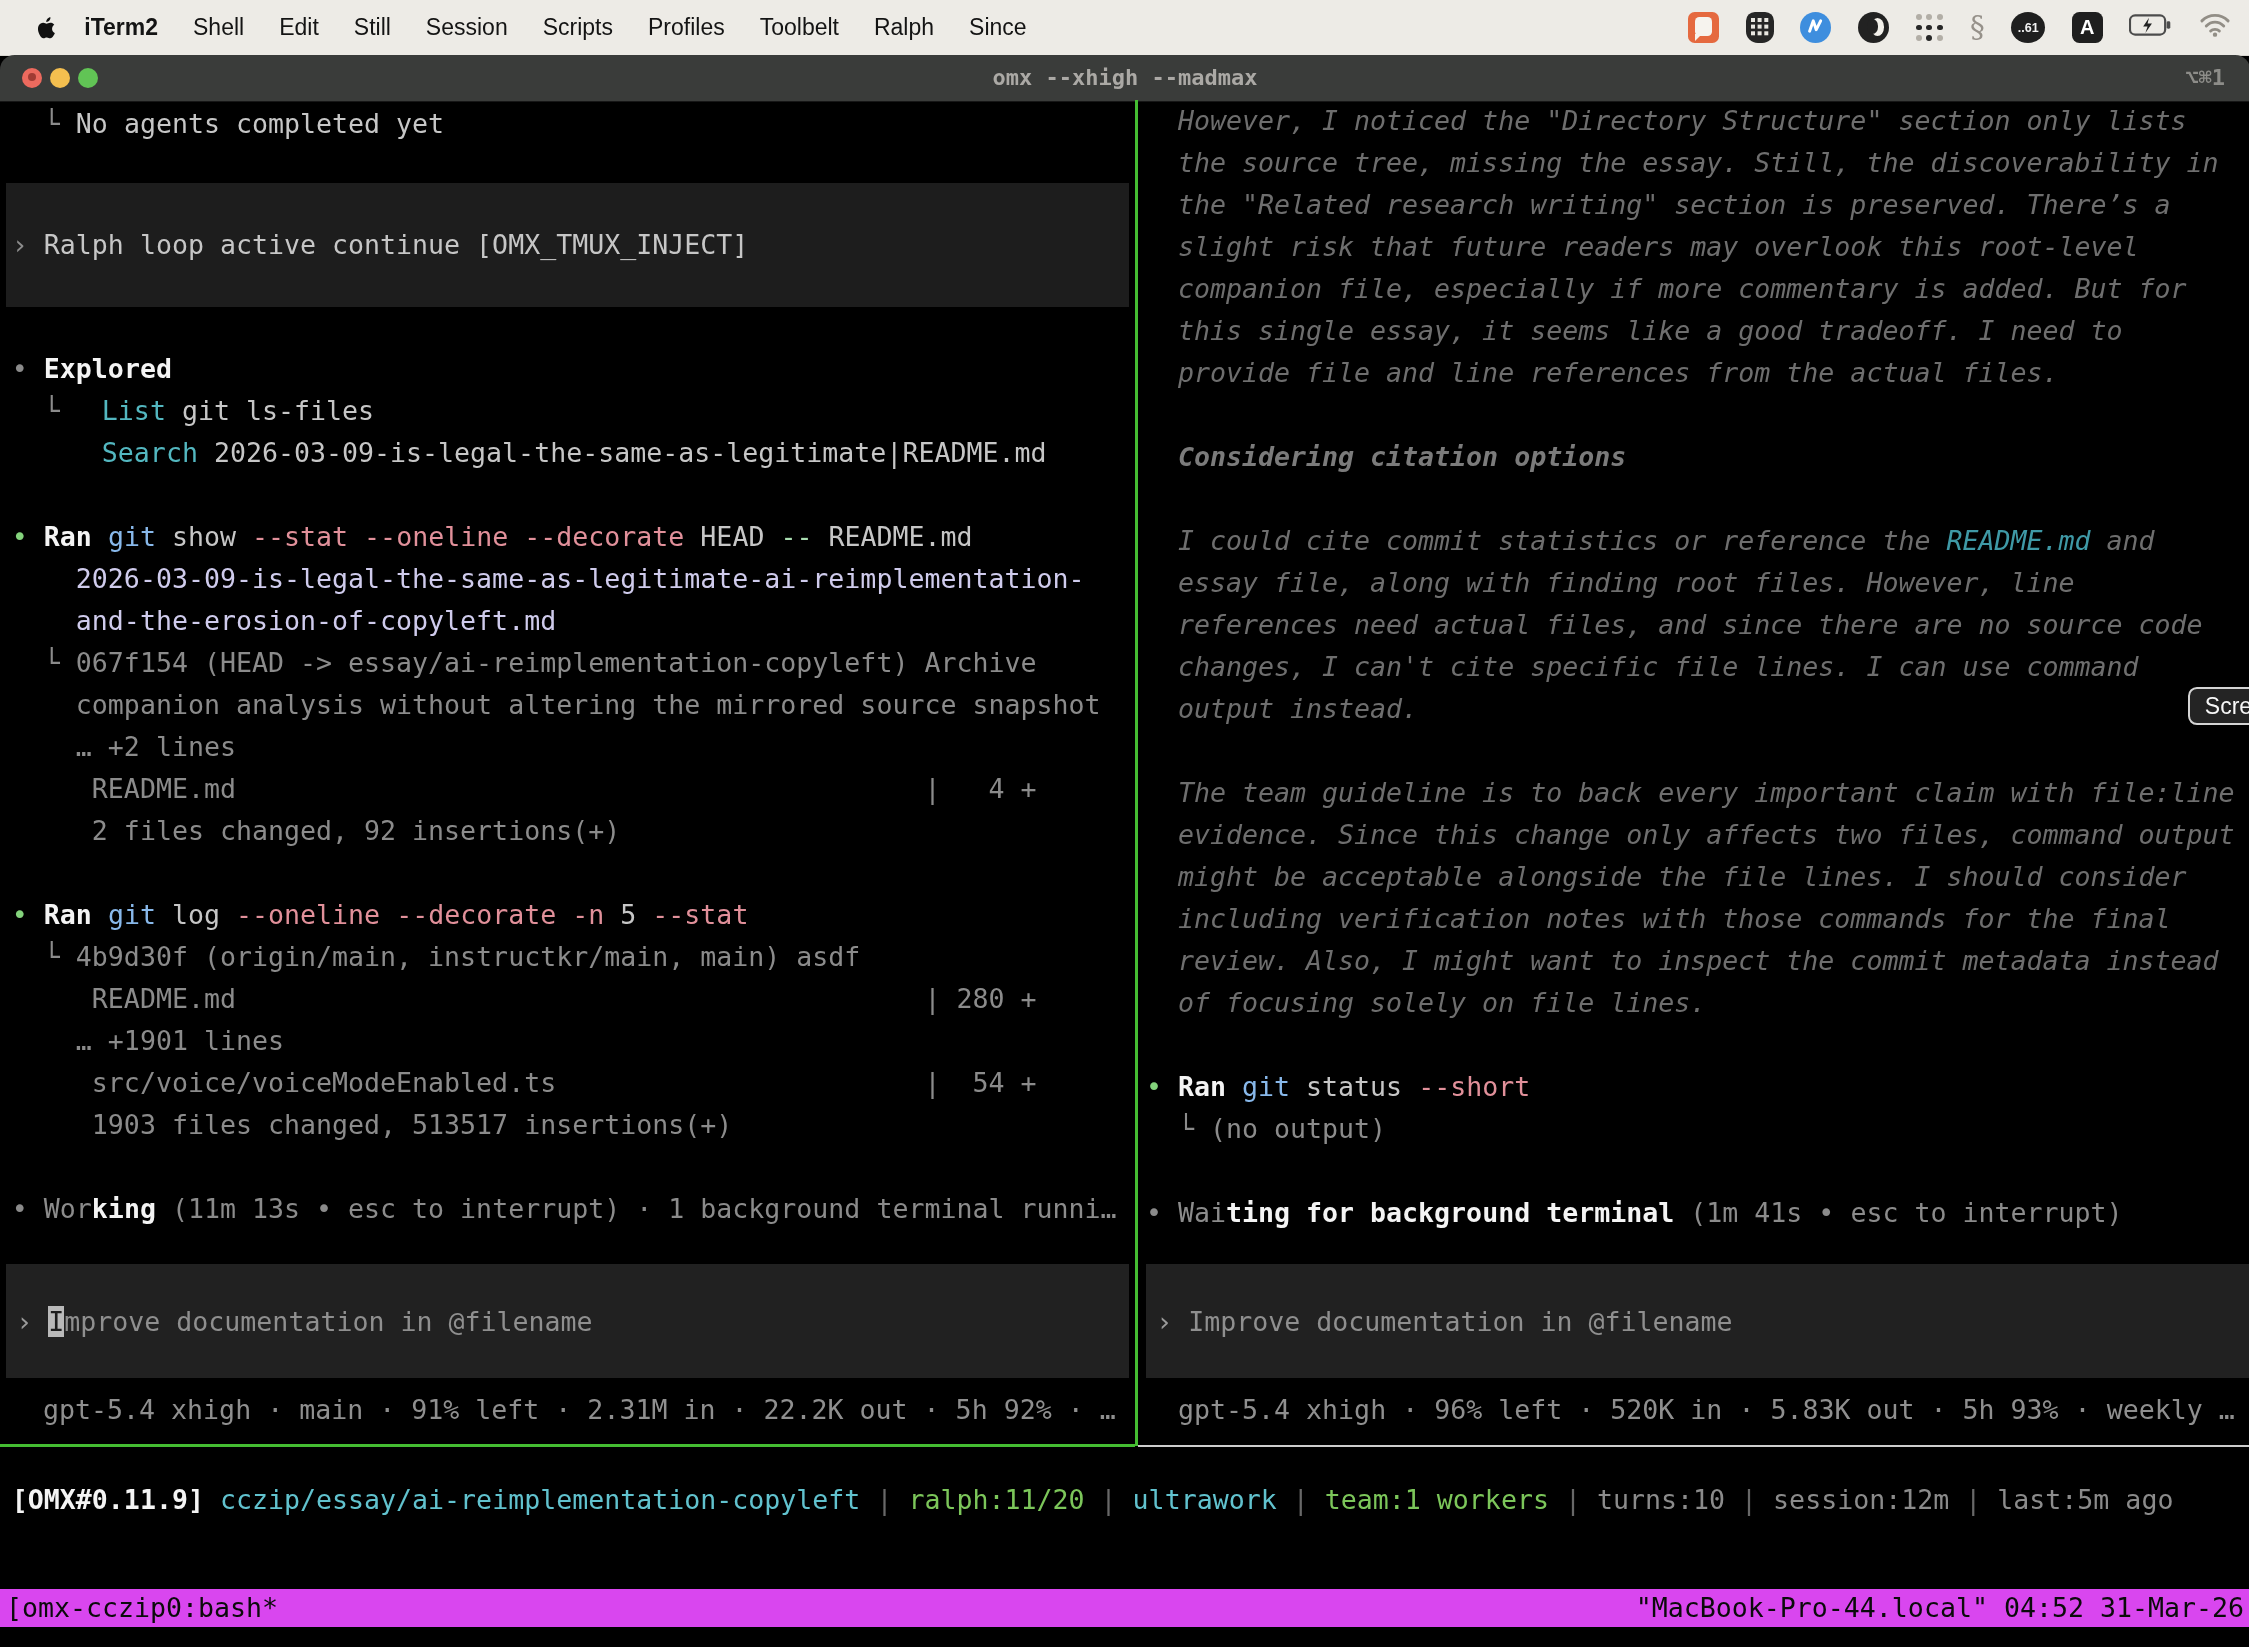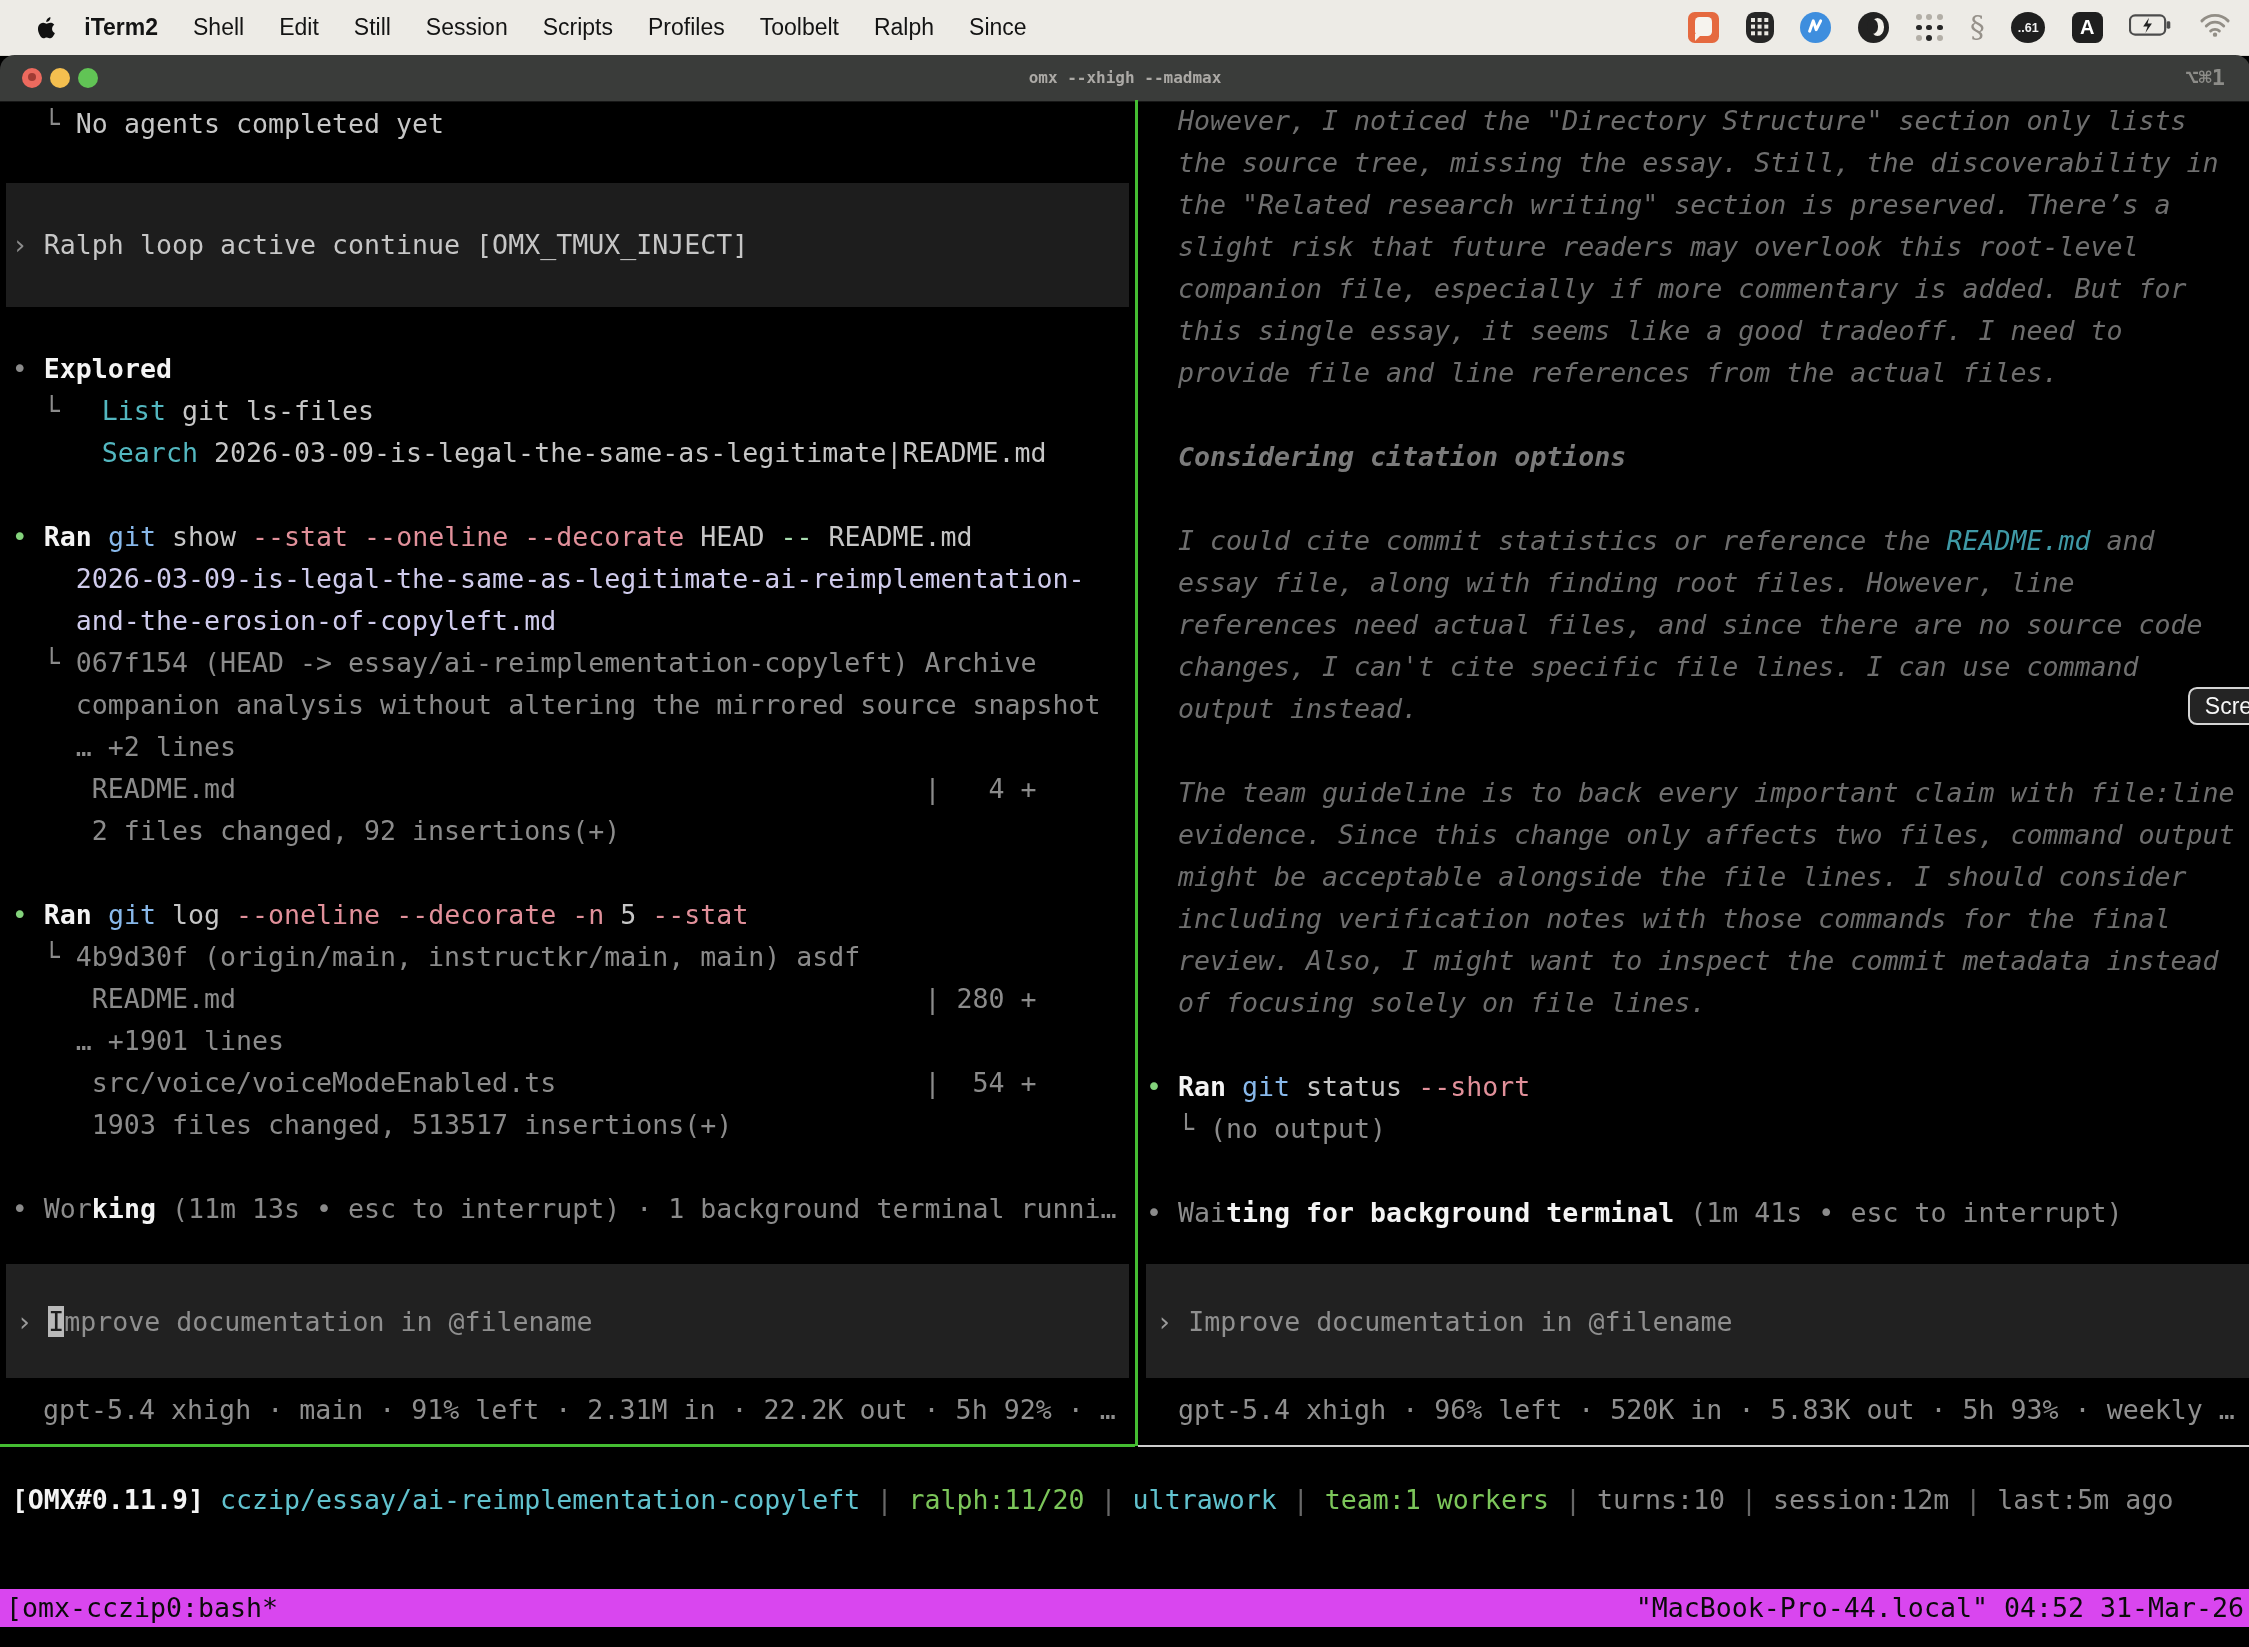--- a/index.html
+++ b/index.html
@@ -42,21 +42,21 @@
 
   
   .titlebar{position:absolute;top:55px;left:0;width:2250px;height:46px;background:#3a3c3a;
     border-radius:14.8px 14.8px 0 0;border-bottom:1.5px solid #161616;}
   .tl{position:absolute;top:12.5px;width:20px;height:20px;border-radius:50%;}
   .tl.red{left:22px;background:#ec6a5e;}
   .tl.red::after{content:"";position:absolute;left:5.9px;top:5.9px;width:8px;height:8px;border-radius:50%;background:#a13b33;}
   .tl.yellow{left:50px;background:#f4bf4f;}
   .tl.green{left:78px;background:#61c455;}
   .win-title{position:absolute;top:0;left:0;width:100%;height:60px;line-height:46px;text-align:center;
-    color:#aba9a5;font-size:16px;font-weight:bold;font-family:"DejaVu Sans Mono",monospace;}
+    color:#aba9a5;font-size:22px;font-weight:bold;font-family:"DejaVu Sans Mono",monospace;}
   .win-short{position:absolute;top:0;right:25px;height:46px;line-height:46px;color:#8d8d89;font-size:22px;font-weight:bold;}
 
   
   .t-line{height:42px;line-height:42px;white-space:pre;font-size:26.6px;}
   .pane-left{position:absolute;left:0;top:100px;width:1135px;height:1345px;overflow:hidden;}
   .pane-right{position:absolute;left:1140px;top:100px;width:1110px;height:1345px;overflow:hidden;padding-left:5.9px;box-sizing:border-box;}
   .pane-divider{position:absolute;left:1135px;top:100px;width:3px;height:1346px;background:#45bd32;}
   .bline-left{position:absolute;left:0;top:1444px;width:1135px;height:3px;background:#45bd32;}
   .bline-right{position:absolute;left:1138px;top:1445px;width:1112px;height:2.2px;background:#cccccc;}
 

